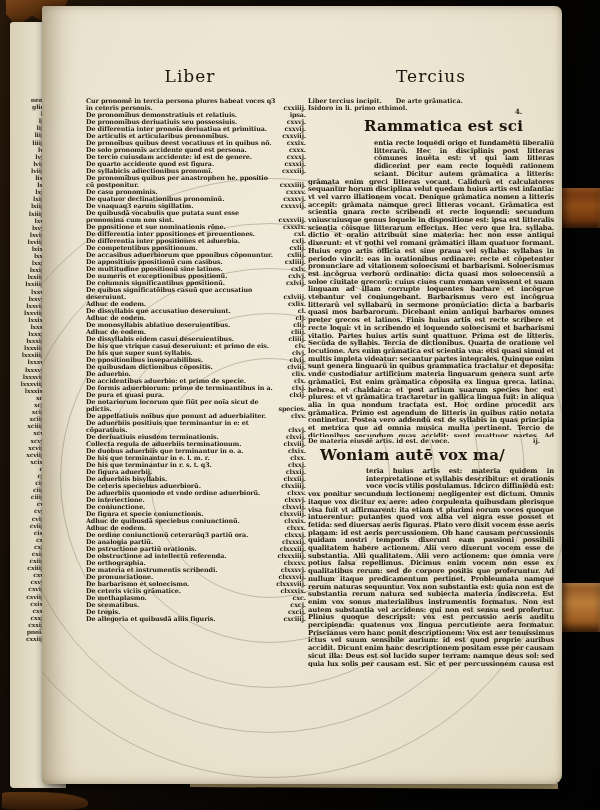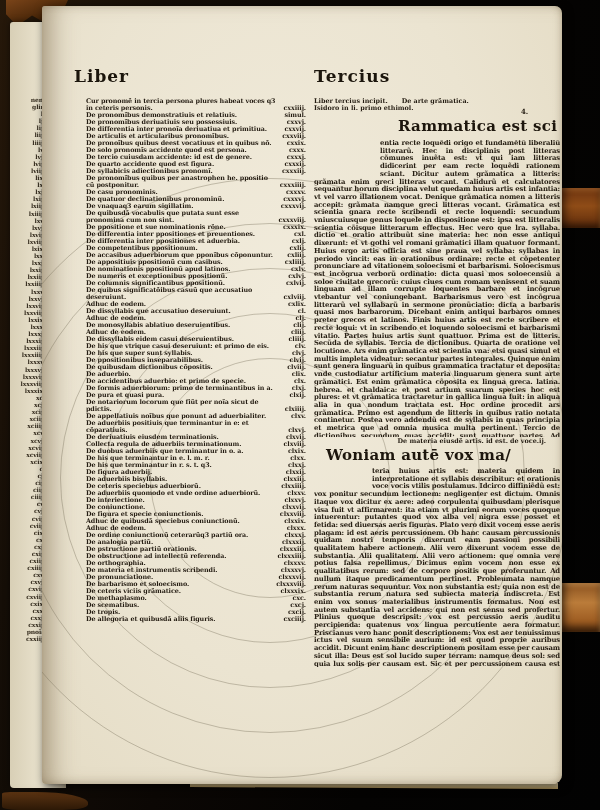--- a/index.html
+++ b/index.html
@@ -51,49 +51,49 @@
   
   .wm { position:absolute; border:1px solid rgba(116,109,88,.38); border-radius:50%; }
   .wm.r1 { left:108px; top:352px; width:240px; height:240px; }
   .wm.r2 { left:63px;  top:307px; width:330px; height:330px; }
   .wm.r3 { left:18px;  top:262px; width:420px; height:420px; }
   .wm.r4 { left:-27px; top:217px; width:510px; height:510px; }
   .wm.r5 { left:-72px; top:172px; width:600px; height:600px; }
 
   .col { position:absolute; top:0; height:100%; color:#241c12; }
   .col-left  { left:32px;  width:232px; }
-  .col-right { left:272px; width:246px; }
-
-  .page-header { position:absolute; top:60px; left:0; width:100%; text-align:left;
-    font-size:17px; font-weight:bold; color:#1b150c; letter-spacing:1px; }
+  .col-right { left:266px; width:246px; }
+
+  .page-header { position:absolute; top:60px; left:0; width:100%; text-align:center;
+    font-size:17px; font-weight:normal; color:#1b150c; letter-spacing:1px; }
 
   .toc-list { position:absolute; top:92px; left:12px; right:0; height:538px; overflow:hidden; }
   .toc-row { display:flex; justify-content:space-between; align-items:flex-end; column-gap:6px;
     font-size:6.4px; line-height:7px; font-weight:bold; letter-spacing:-.1px; }
   .toc-num { white-space:nowrap; }
 
   .incipit { position:absolute; top:92px; left:0; right:0;
     font-size:6.4px; line-height:7.2px; font-weight:bold; }
   .incipit .l1 { display:flex; column-gap:14px; }
   .sig-mark { position:absolute; top:101px; left:207px; font-size:7px; font-weight:bold; }
 
   .big-line { position:absolute; font-size:15px; font-weight:bold; color:#1d160d; letter-spacing:.3px; white-space:nowrap; }
-  .big1 { top:111px; left:56px;margin-left:28px; }
+  .big1 { top:111px; left:56px; }
   .big2 { top:440px; left:12px; }
 
   .body-block { position:absolute; left:0; width:246px; overflow:hidden; text-align:justify;
     font-size:6.9px; line-height:7.7px; font-weight:bold; letter-spacing:-.15px; word-spacing:-.2px; color:#261e13; }
   .body1 { top:134px; height:297px; }
   .body2 { top:462px; height:199px; }
   .spacer1 { float:left; width:66px; height:31px; }
   .spacer2 { float:left; width:58px; height:23px; }
 
   .sect-heading { position:absolute; top:432px; left:0; right:0; display:flex;
-    justify-content:flex-end; padding-right:14px;
-    font-size:6.4px; line-height:7px; font-weight:bold; }
+    justify-content:space-between; padding-right:14px;
+    font-size:6.4px; line-height:7px; font-weight:bold;gap:22px; }
 </style>
 </head>
 <body>
 
 <div class="photo">
 
   <div class="leather-top"></div>
   <div class="leather-bottom"></div>
   <div class="strap strap-top"></div>
   <div class="strap strap-bottom"></div>
@@ -190,21 +190,21 @@
 
     <div class="col col-left">
       <div class="page-header">Liber</div>
       <div class="toc-list">
           <div class="toc-row">
             <span class="toc-text">Cur pronomẽ in tercia persona plures habeat voces q3 in ceteris personis.</span>
             <span class="toc-num">cxxiiij.</span>
           </div>
           <div class="toc-row">
             <span class="toc-text">De pronomĩbus demonstratiuis et relatiuis.</span>
-            <span class="toc-num">simul.</span>
+            <span class="toc-num">ipsa.</span>
           </div>
           <div class="toc-row">
             <span class="toc-text">De pronomĩbus deriuatiuis seu possessiuis.</span>
             <span class="toc-num">cxxvj.</span>
           </div>
           <div class="toc-row">
             <span class="toc-text">De differentia inter pronoĩa deriuatiua et primitiua.</span>
             <span class="toc-num">cxxvij.</span>
           </div>
           <div class="toc-row">
@@ -269,21 +269,21 @@
           </div>
           <div class="toc-row">
             <span class="toc-text">De accasibus aduerbiorum que pponĩbus cõponuntur.</span>
             <span class="toc-num">cxliij.</span>
           </div>
           <div class="toc-row">
             <span class="toc-text">De appositiuis ppositionũ cum casibus.</span>
             <span class="toc-num">cxliiij.</span>
           </div>
           <div class="toc-row">
-            <span class="toc-text">De nominationis ppositionũ apud latinos.</span>
+            <span class="toc-text">De multitudine ppositionũ sine latinos.</span>
             <span class="toc-num">cxlv.</span>
           </div>
           <div class="toc-row">
             <span class="toc-text">De numeris et exceptionibus ppositionũ.</span>
             <span class="toc-num">cxlvj.</span>
           </div>
           <div class="toc-row">
             <span class="toc-text">De columnis significantibus ppositionũ.</span>
             <span class="toc-num">cxlvij.</span>
           </div>
@@ -342,21 +342,21 @@
           <div class="toc-row">
             <span class="toc-text">De formis aduerbiorum: primo de terminantibus in a.</span>
             <span class="toc-num">clxj.</span>
           </div>
           <div class="toc-row">
             <span class="toc-text">De pura et quasi pura.</span>
             <span class="toc-num">clxij.</span>
           </div>
           <div class="toc-row">
             <span class="toc-text">De notariorum locorum que fiũt per noĩa sicut de pdictis.</span>
-            <span class="toc-num">clxiiij.</span>
+            <span class="toc-num">species.</span>
           </div>
           <div class="toc-row">
             <span class="toc-text">De appellatiuis noĩbus que ponunt ad aduerbialiter.</span>
             <span class="toc-num">clxv.</span>
           </div>
           <div class="toc-row">
             <span class="toc-text">De aduerbiis positiuis que terminantur in e: et cõparatiuis.</span>
             <span class="toc-num">clxvj.</span>
           </div>
           <div class="toc-row">

